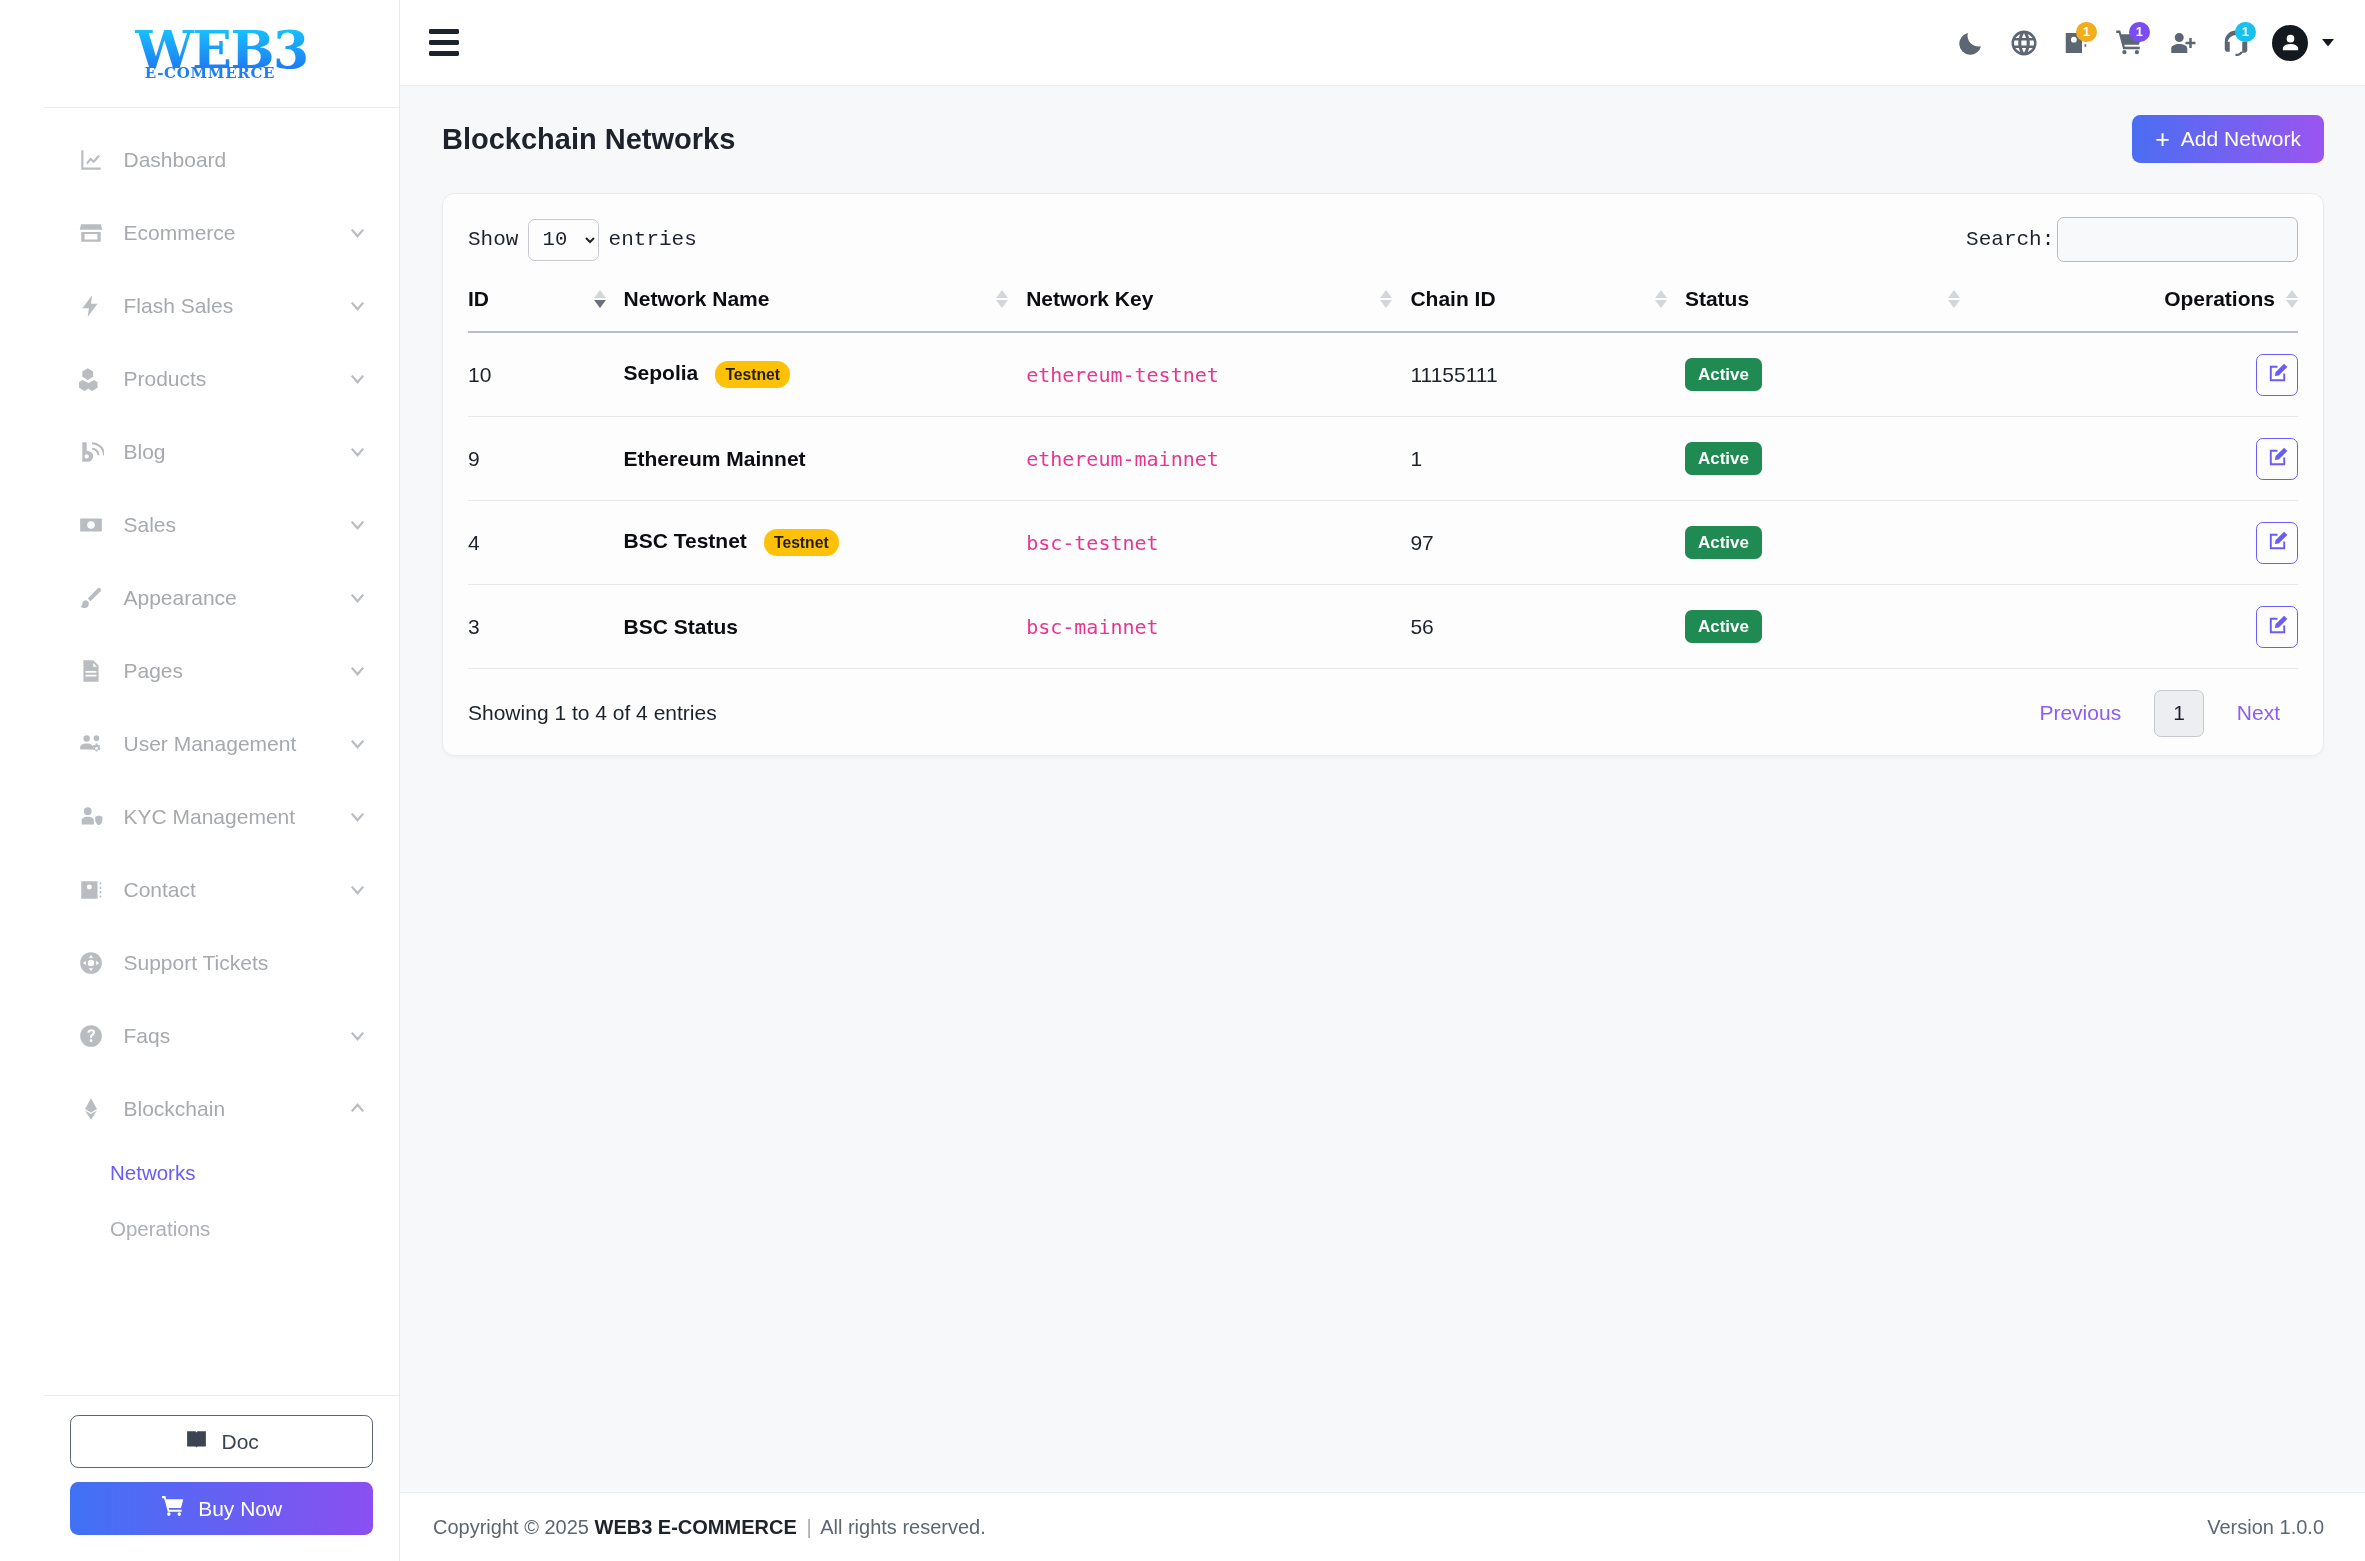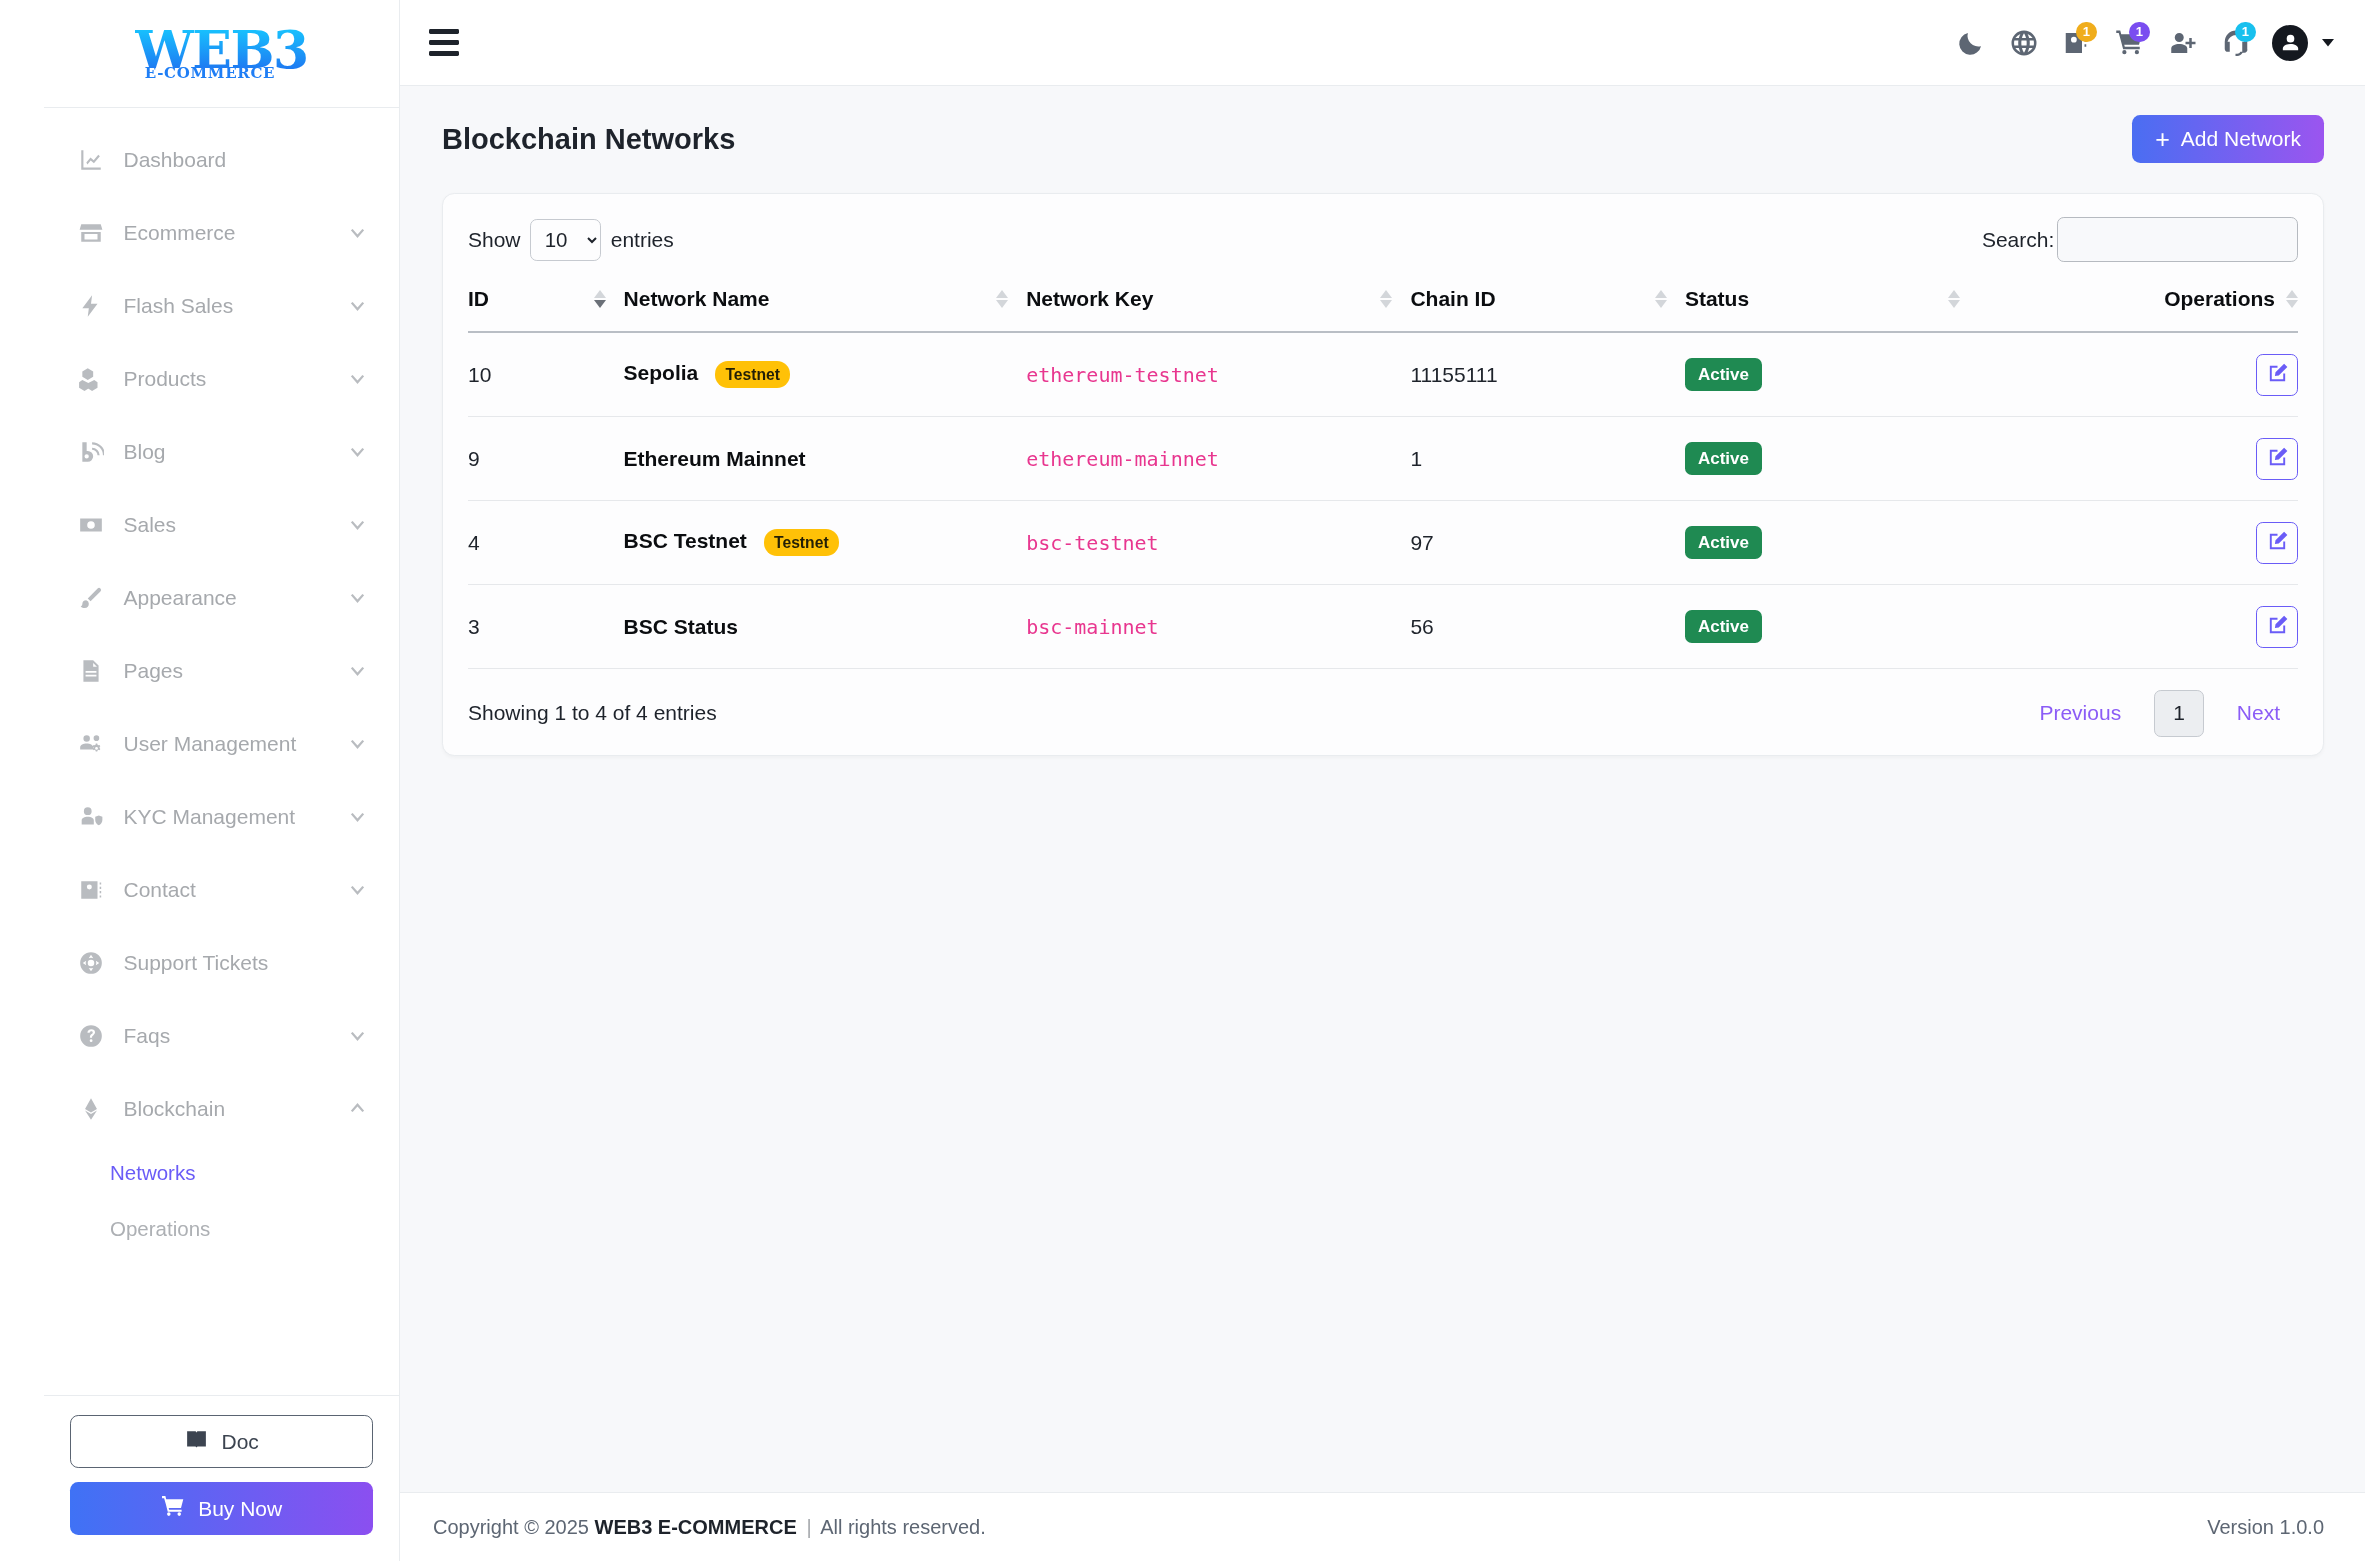--- a/index.html
+++ b/index.html
@@ -164,20 +164,21 @@
     background: #fdfdfe;
     border: 1.4px solid #e9ecef;
     border-radius: 12.3px;
     padding: 23px 25px 18px 25px;
     box-shadow: 0 1.4px 3.4px rgba(16,24,40,0.03);
   }
 
   .table-controls {
     display: flex; align-items: center; justify-content: space-between;
     margin-bottom: 15px;
+    font-family: Liberation Mono, monospace;
   }
   .show-entries { display: flex; align-items: center; gap: 9.6px; font-size: 21px; color: #1e232b; }
   .sel {
     height: 42px; min-width: 71px;
     border: 1.4px solid #c6cad0; border-radius: 6.8px;
     background: #fdfdfe; color: #1e232b;
     font-size: 20.5px; font-family: inherit;
     padding: 0 6.8px 0 9.6px;
   }
   .search-box { display: flex; align-items: center; gap: 2.7px; font-size: 21px; color: #1e232b; }

